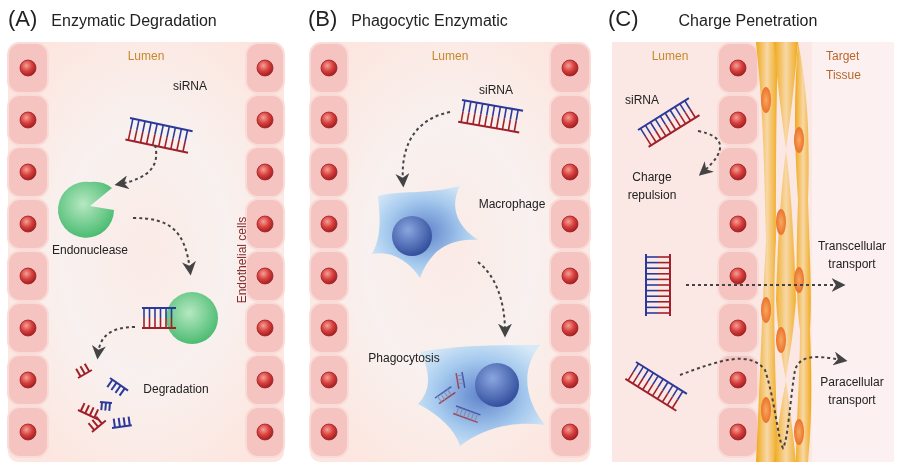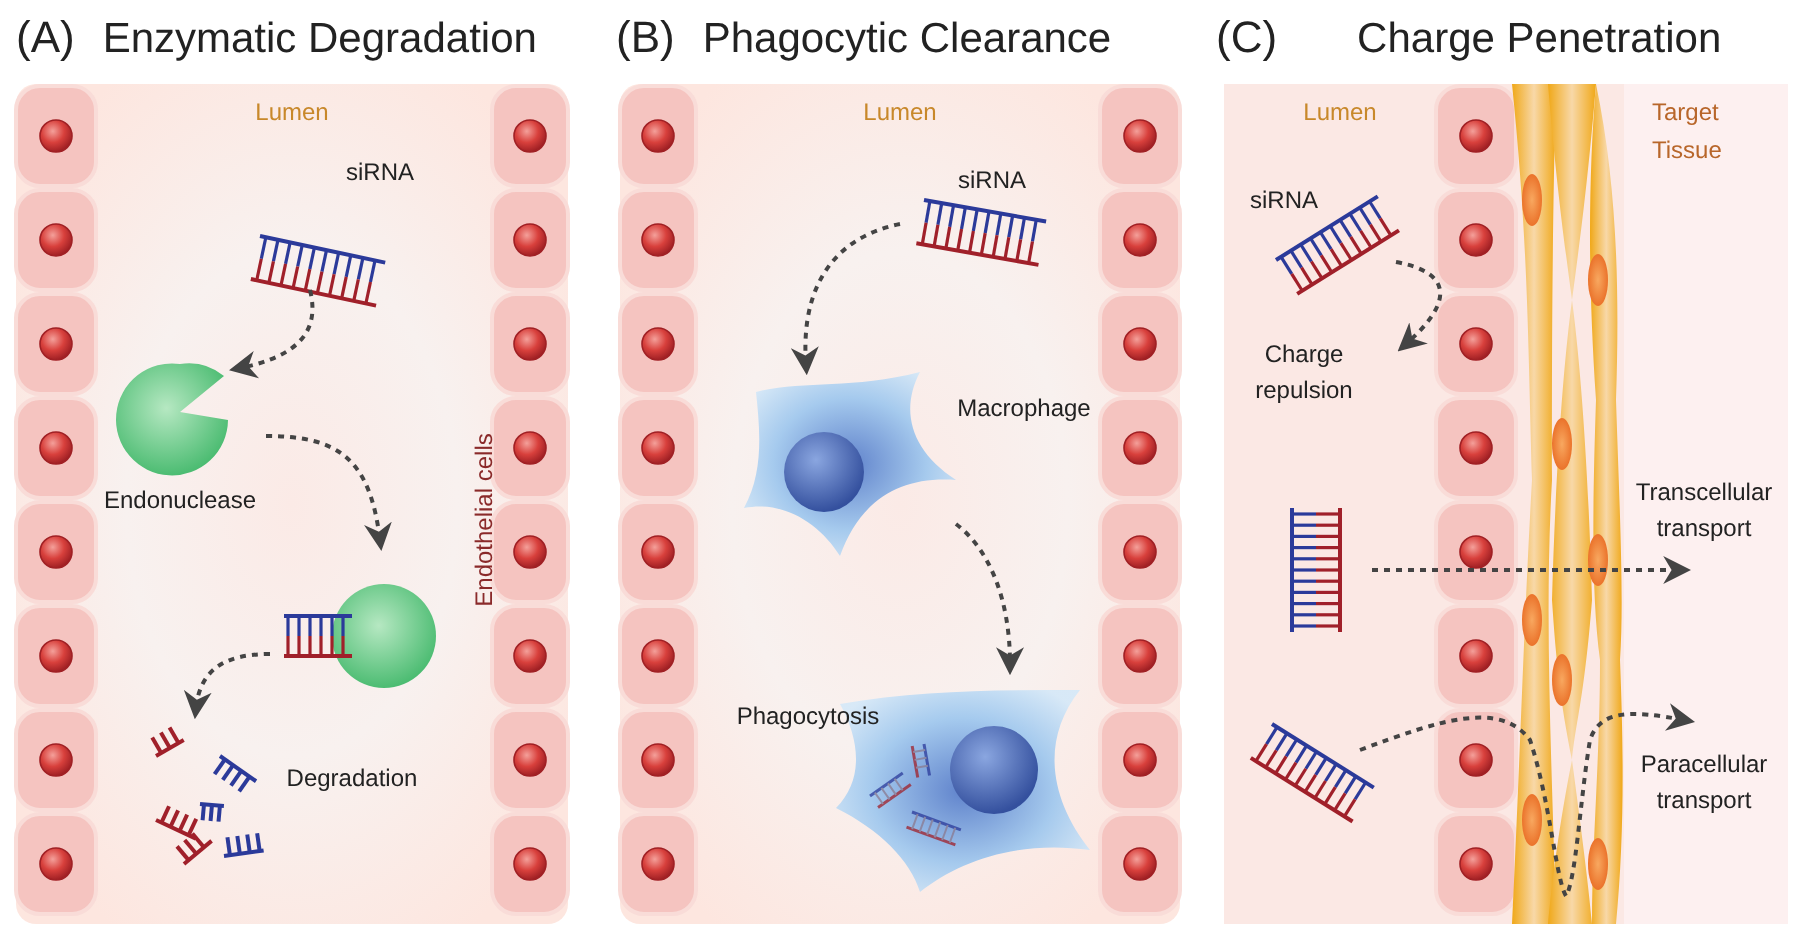--- a/index.html
+++ b/index.html
@@ -1,30 +1,30 @@
 <!DOCTYPE html>
 <html><head>
 <meta charset="utf-8">
 <style>
   html,body{margin:0;padding:0;background:#fff;}
   body{width:900px;height:471px;position:relative;overflow:hidden;font-family:"Liberation Sans",sans-serif;}
   .title{position:absolute;top:6px;font-size:17px;color:#222;}
   .title .letter{font-size:22px;margin-right:14px;}
-  .title .text{font-size:21px;}
+  .title .text{font-size:16px;}
   svg{position:absolute;left:0;top:0;}
   .lbl{font-family:"Liberation Sans",sans-serif;}
 </style>
 </head>
 <body>
 
 <div class="title" style="left:8px;">
   <span class="letter">(A)</span><span class="text">Enzymatic Degradation</span>
 </div>
 <div class="title" style="left:308px;">
-  <span class="letter">(B)</span><span class="text">Phagocytic Clearance</span>
+  <span class="letter">(B)</span><span class="text">Phagocytic Enzymatic</span>
 </div>
 <div class="title" style="left:608px;">
   <span class="letter">(C)</span><span class="text" style="margin-left:26px;">Charge Penetration</span>
 </div>
 
 <svg width="900" height="471" viewBox="0 0 900 471">
   <defs>
     <radialGradient id="nuc" cx="40%" cy="35%" r="65%">
       <stop offset="0%" stop-color="#f4a09a"></stop>
       <stop offset="55%" stop-color="#d8403c"></stop>

